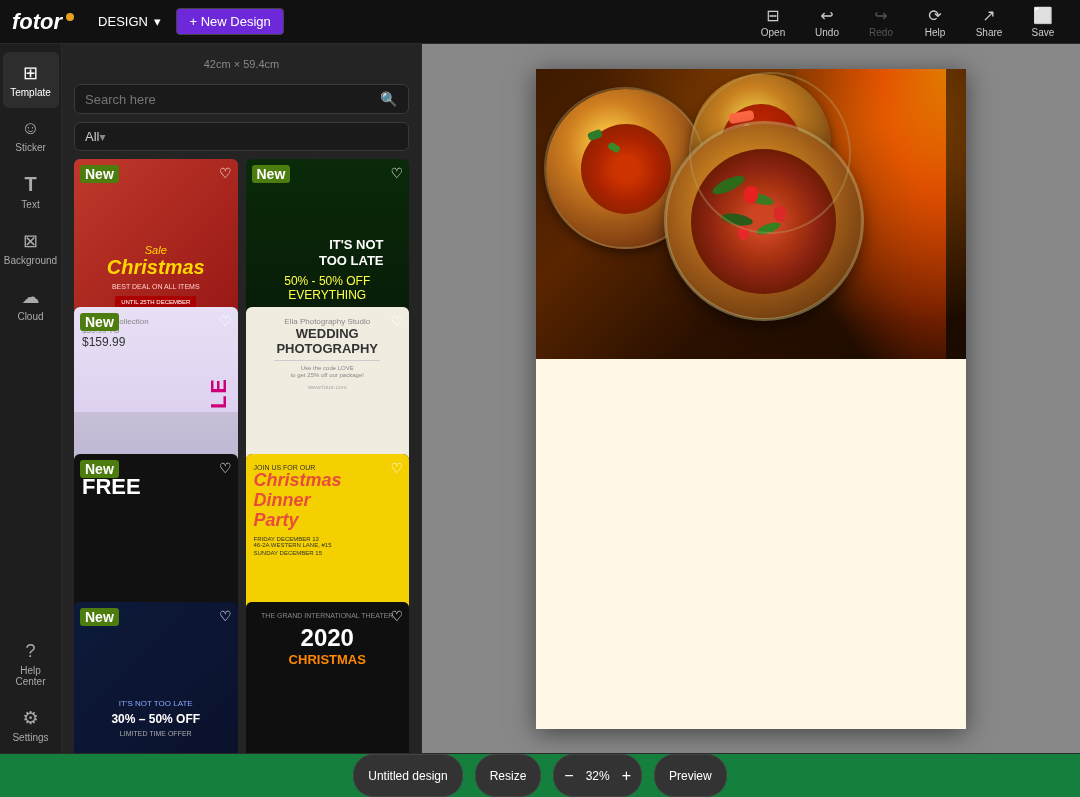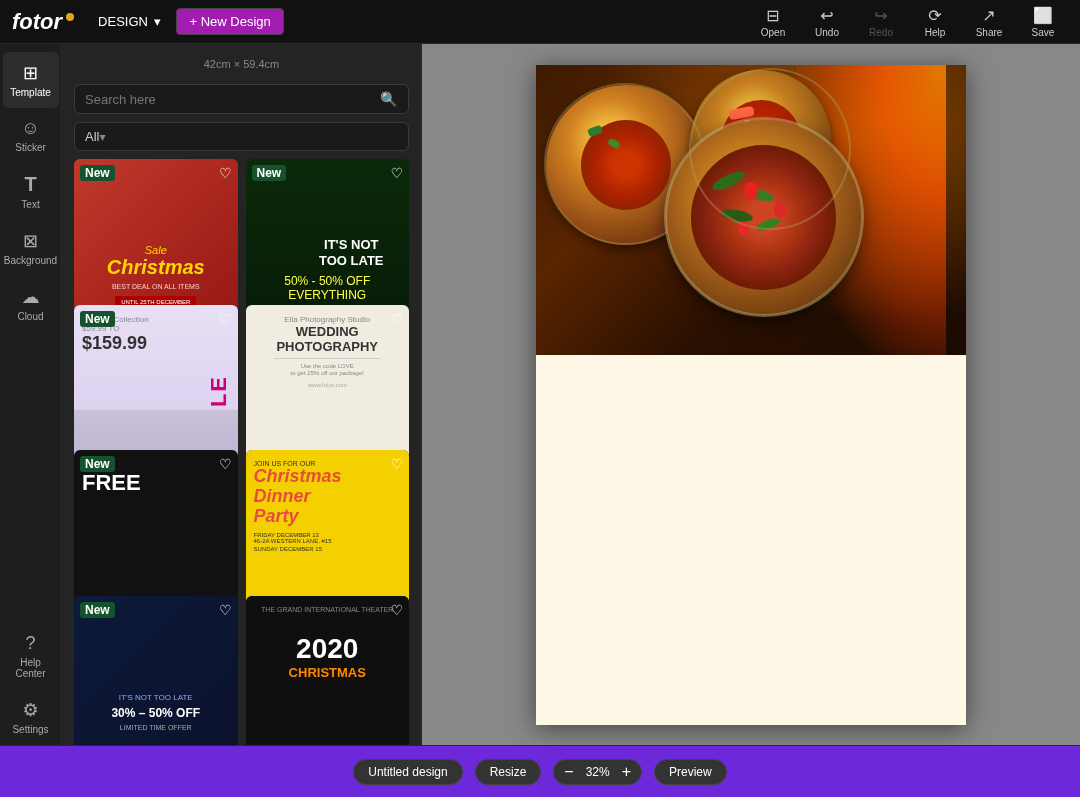--- a/index.html
+++ b/index.html
@@ -42,21 +42,21 @@
       color: #fff;
       font-size: 13px;
       cursor: pointer;
       padding: 4px 8px;
       border-radius: 4px;
     }
     .new-design-btn {
       display: flex;
       align-items: center;
       gap: 5px;
-      background: #a21caf;
+      background: #6d28d9;
       border: 1px solid #444;
       color: #fff;
       font-size: 13px;
       cursor: pointer;
       padding: 5px 12px;
       border-radius: 4px;
       margin-left: 8px;
     }
     .topbar-actions {
       display: flex;
@@ -187,23 +187,23 @@
       position: relative;
       border-radius: 6px;
       overflow: hidden;
       cursor: pointer;
       background: #333;
       aspect-ratio: 0.7;
     }
     .card-new-badge {
       position: absolute;
       top: 6px; left: 6px;
-      background: #14532d;
-      color: #fff;
-      font-size: 12px;
+      background: #4d7c0f;
+      color: #fff;
+      font-size: 14px;
       padding: 1px 5px;
       border-radius: 3px;
       font-weight: bold;
       z-index: 2;
     }
     .card-heart {
       position: absolute;
       top: 6px; right: 6px;
       color: #fff;
       font-size: 14px;
@@ -274,24 +274,23 @@
     }
 
     .canvas-bottom {
       width: 100%;
       height: 370px;
       background: #fff8e7;
     }
 
     
     .bottom-bar {
-      height: 52px;
-      background: #6d28d9;
-      display: flex;
-      align-items: center;
+      height: 44px;
+      background: #15803d;
+      display: flex;
       justify-content: center;
       gap: 12px;
       border-top: 1px solid #2a2a2a;
       flex-shrink: 0;
     }
     .design-name-pill {
       background: #333;
       border: 1px solid #444;
       border-radius: 20px;
       padding: 5px 14px;
@@ -433,34 +432,34 @@
           <div style="font-size:20px; font-weight:bold; color:#ffd700; font-style:italic;">Christmas</div>
           <div style="font-size:7px; color:#ffcccc; text-align:center; margin-top:4px; padding:0 4px;">BEST DEAL ON ALL ITEMS</div>
           <div style="margin-top:6px; background:#a00; color:#fff; font-size:6px; padding:3px 6px; border-radius:2px; text-align:center;">UNTIL 25TH DECEMBER</div>
         </div>
         <div class="card-new-badge">New</div>
         <div class="card-heart">♡</div>
       </div>
 
       <div class="template-card">
         <div class="card-too-late" style="width:100%;height:100%;background: linear-gradient(180deg,#0a2a0a,#071507);">
-          <div style="font-size:13px; font-weight:bold; color:#fff; text-align:center; line-height:1.2;margin-left:48px;">IT'S NOT<br>TOO LATE</div>
+          <div style="font-size:13px; font-weight:bold; color:#fff; text-align:right; line-height:1.2;margin-left:48px;">IT'S NOT<br>TOO LATE</div>
           <div style="font-size:12px; color:#ffff44; margin-top:6px; text-align:center;">50% - 50% OFF<br>EVERYTHING</div>
           <div style="font-size:6px; color:#aaa; margin-top:6px; text-align:center;">www.fotor.com</div>
         </div>
         <div class="card-new-badge">New</div>
         <div class="card-heart">♡</div>
       </div>
 
       <div class="template-card" style="position:relative;">
         <div style="width:100%;height:100%;background:linear-gradient(180deg,#e8e0f5,#d0c0ea);position:relative;overflow:hidden;">
           <div style="padding:10px 8px 0 8px;">
             <div style="font-size:8px;color:#888;">Bedding Collection</div>
             <div style="font-size:8px;color:#888;">$59.99 TO</div>
-            <div style="font-size:18px;font-weight:bold;color:#333;">$159.99</div>
+            <div style="font-size:12px;font-weight:normal;color:#333;">$159.99</div>
           </div>
           <div style="position:absolute;right:6px;top:30%;font-size:22px;font-weight:bold;color:#cc0077;writing-mode:vertical-rl;transform:rotate(180deg);letter-spacing:2px;">SUPER SALE</div>
           <div style="position:absolute;bottom:0;left:0;right:0;height:55%;background:linear-gradient(180deg,#c8c0d8,#b0a8cc);"></div>
         </div>
         <div class="card-new-badge">New</div>
         <div class="card-heart">♡</div>
       </div>
 
       <div class="template-card">
         <div style="width:100%;height:100%;background:#f0ece0;display:flex;flex-direction:column;align-items:center;padding:10px 6px;overflow:hidden;">
@@ -505,21 +504,21 @@
           <div style="font-size:12px;font-weight:bold;color:#fff;text-align:center;">30% – 50% OFF</div>
           <div style="font-size:7px;color:#aaa;text-align:center;margin-top:4px;">LIMITED TIME OFFER</div>
         </div>
         <div class="card-new-badge">New</div>
         <div class="card-heart">♡</div>
       </div>
 
       <div class="template-card">
         <div style="width:100%;height:100%;background:#0f0f0f;display:flex;flex-direction:column;align-items:center;padding:10px 6px;overflow:hidden;">
           <div style="font-size:7px;color:#888;text-align:center;">THE GRAND INTERNATIONAL THEATER</div>
-          <div style="font-size:28px;font-weight:bold;color:#fff;margin-top:20px;">2020</div>
+          <div style="font-size:24px;font-weight:bold;color:#fff;margin-top:5px;">2020</div>
           <div style="font-size:13px;font-weight:bold;color:#ff8800;">CHRISTMAS</div>
           <div style="font-size:6px;color:#aaa;margin-top:4px;text-align:center;"></div>
         </div>
         <div class="card-heart">♡</div>
       </div>
 
     </div>
   </div>
 
   <div class="canvas-area">

